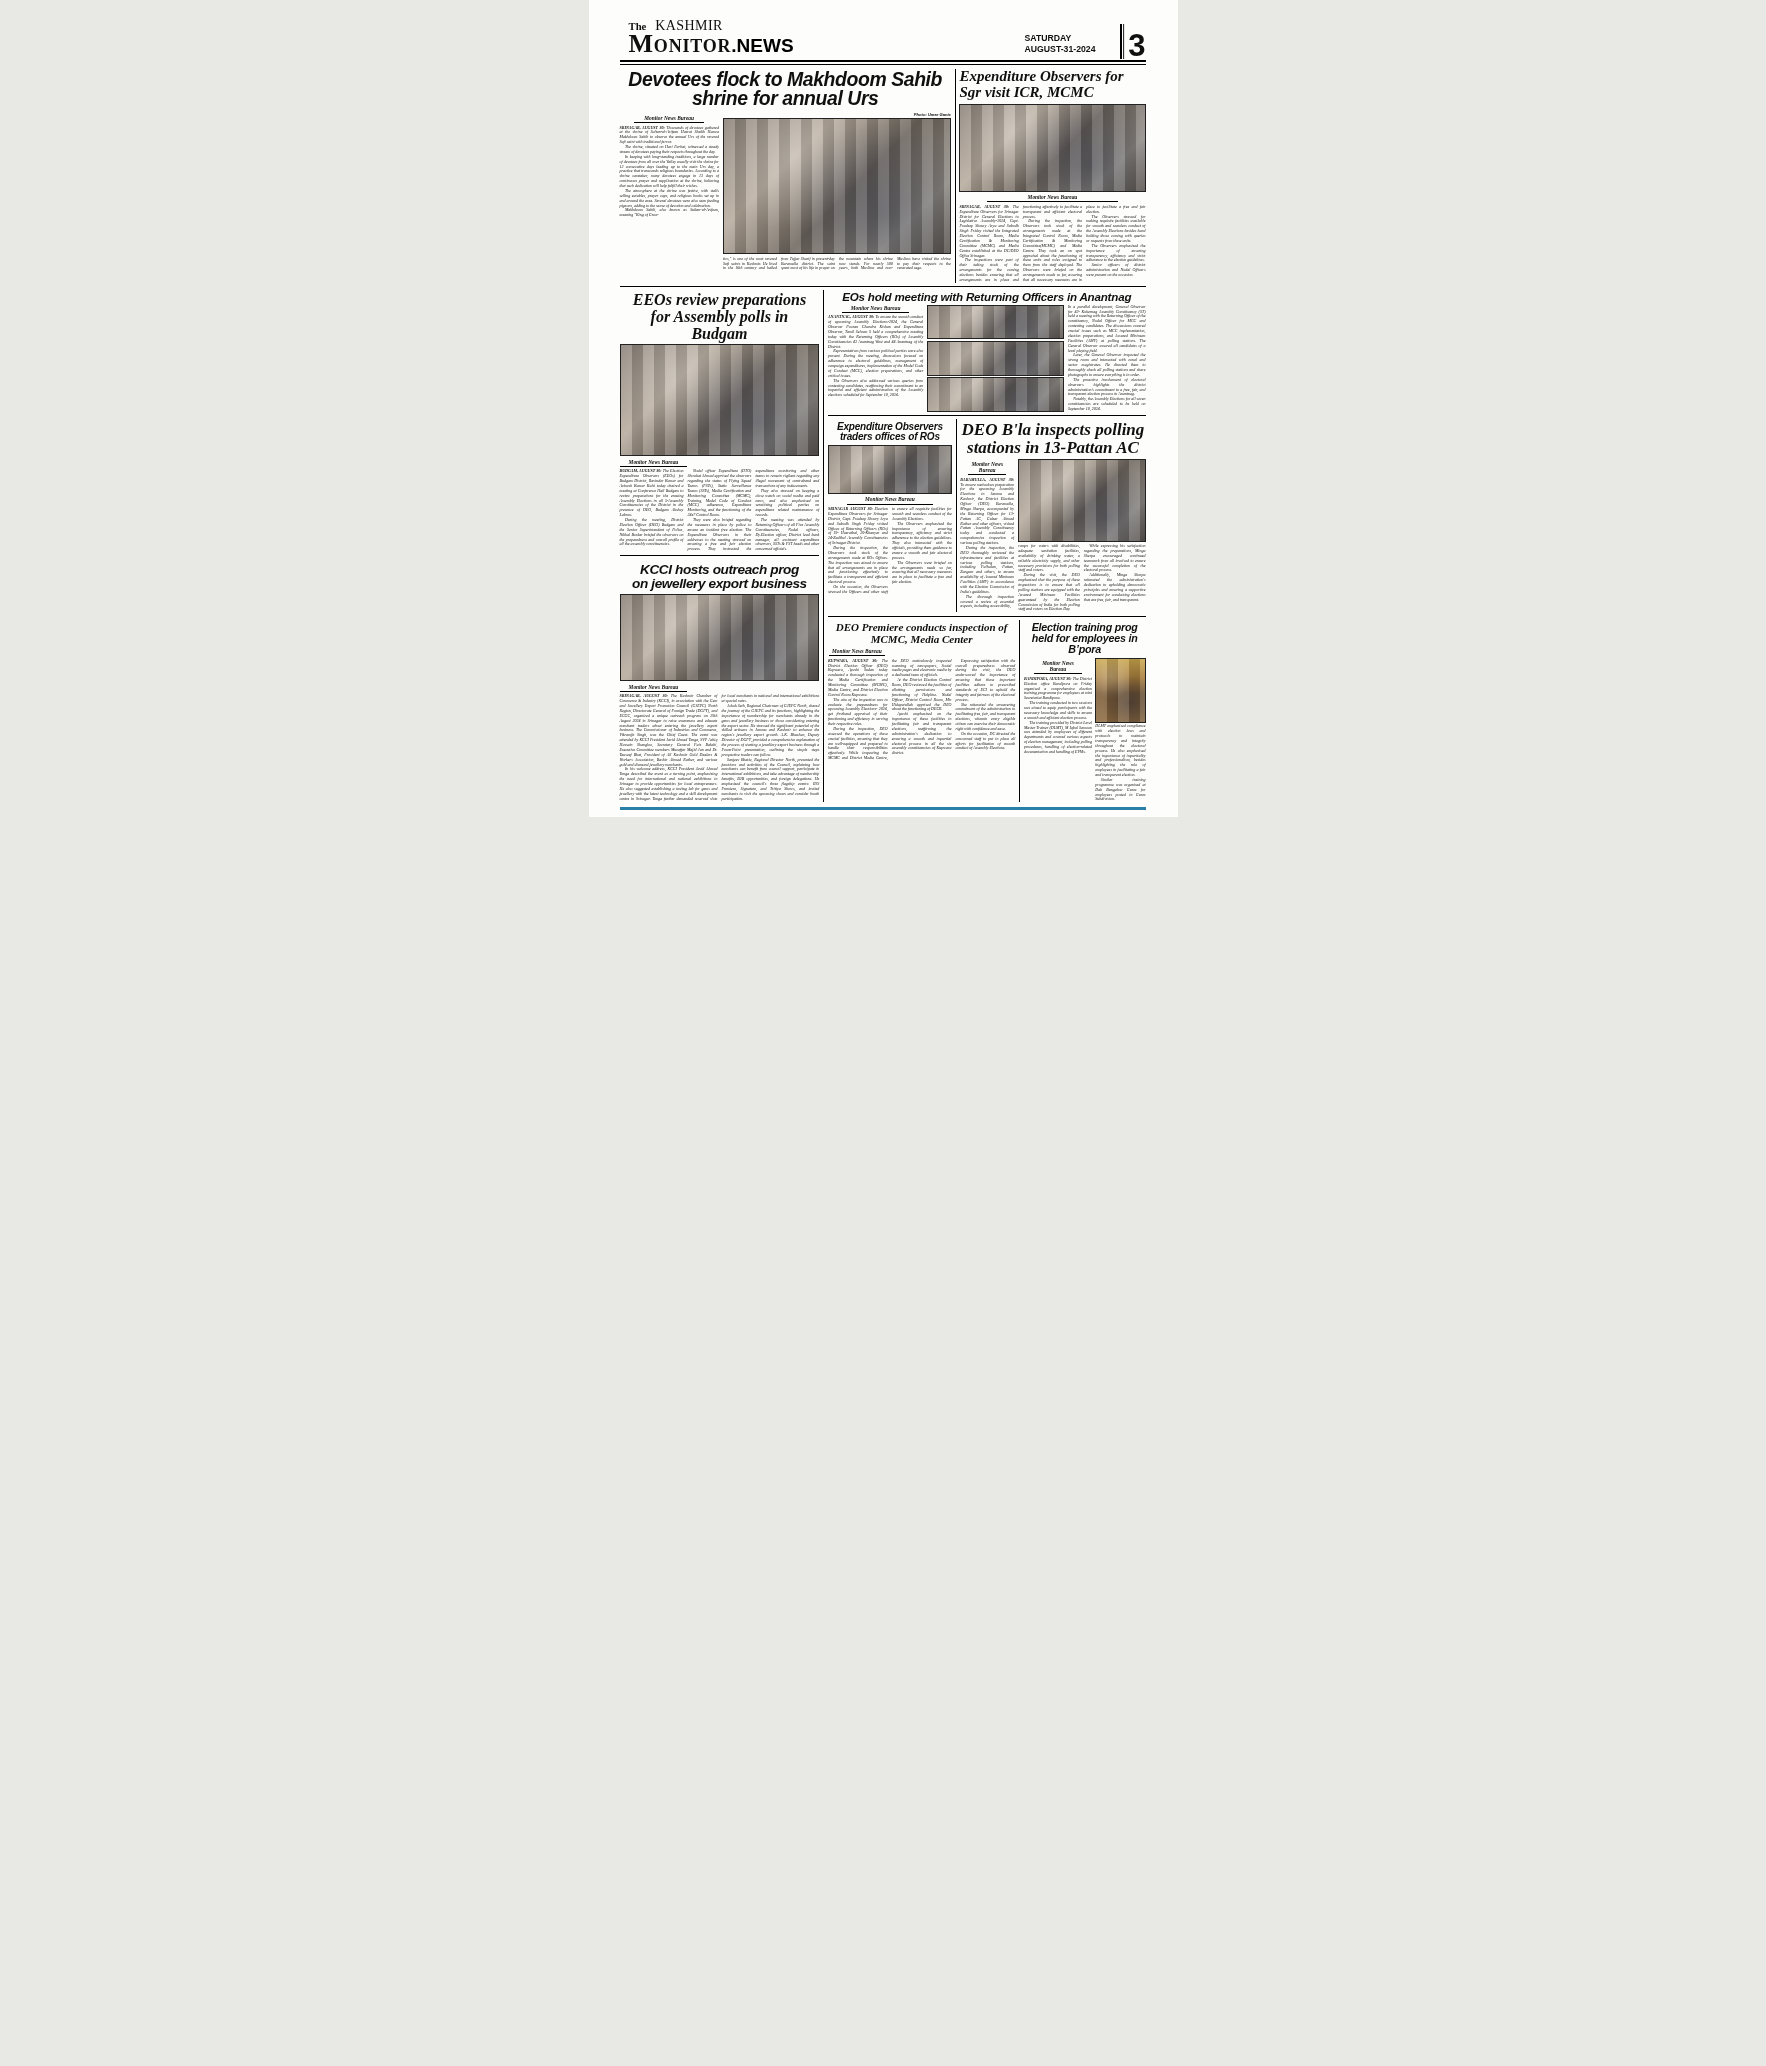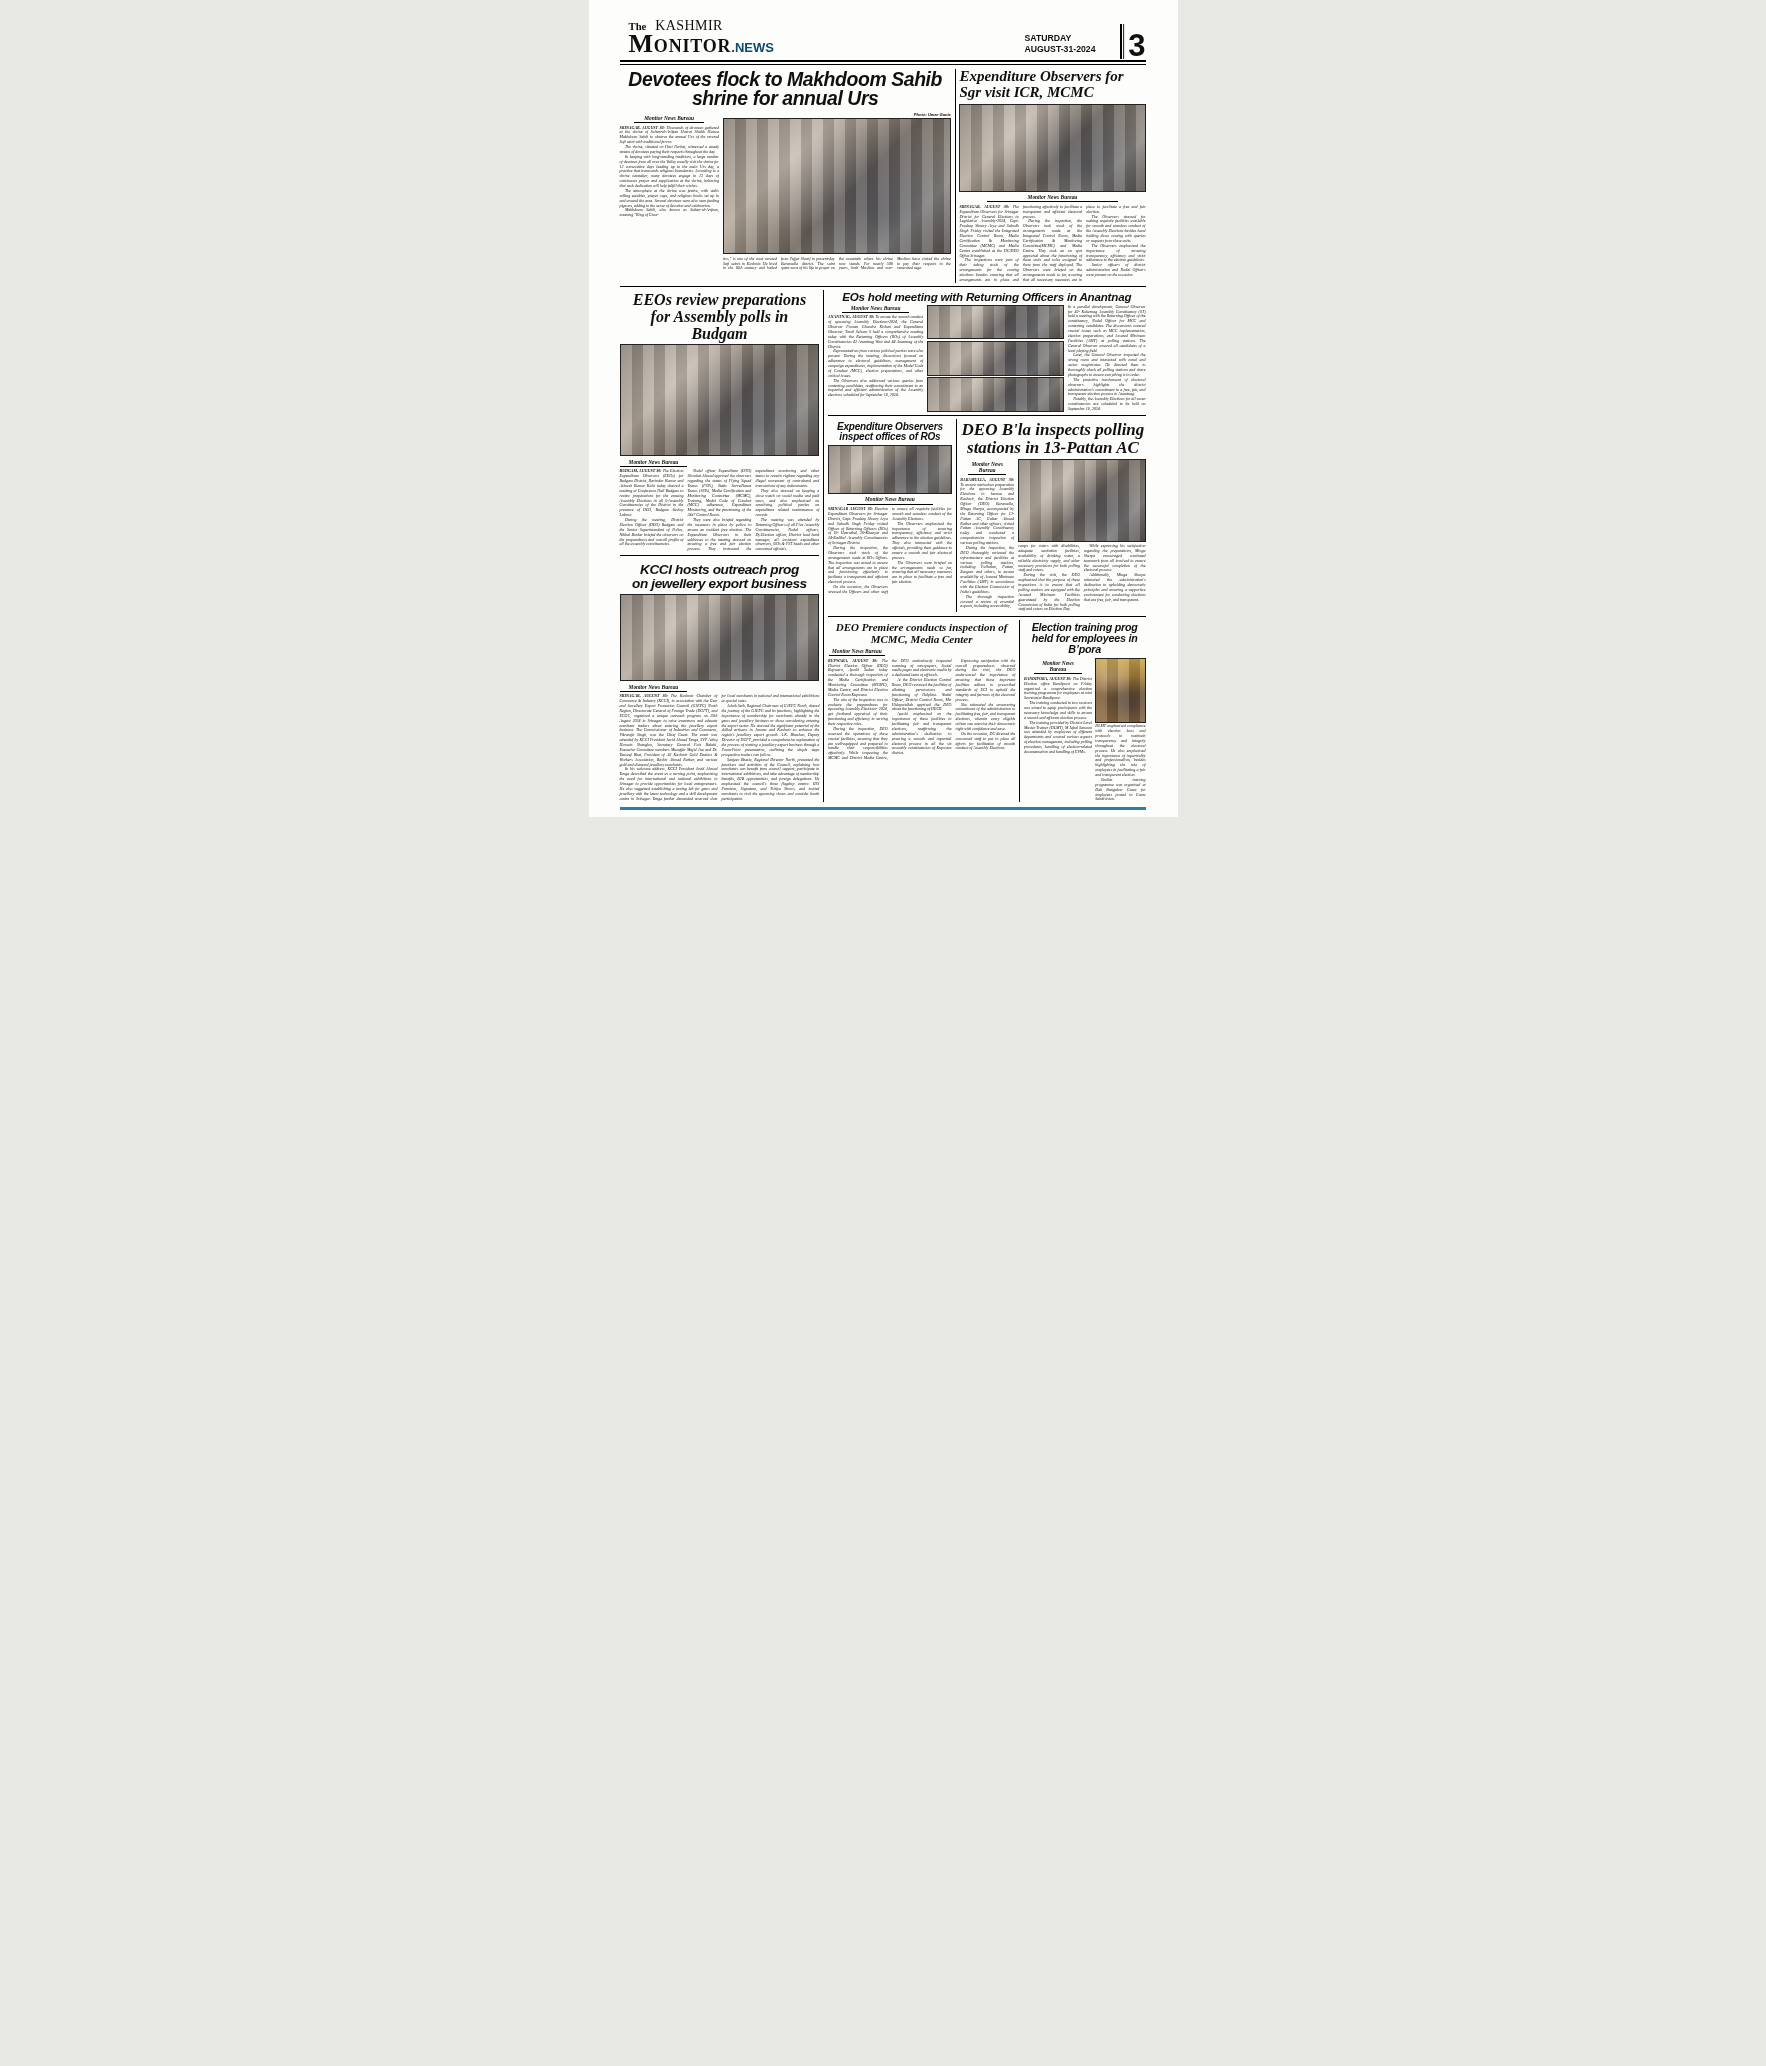--- a/index.html
+++ b/index.html
@@ -5,21 +5,21 @@
   html,body{margin:0;padding:0;background:#e8e8e4;}
   .page{width:589px;margin:0 auto;background:#fdfdfb;color:#101010;
         font-family:"Liberation Serif",serif;position:relative;padding:5.8px 32px 6.6px 31px;box-sizing:border-box;}
   
   header{position:relative;height:53px;}
   .logo{position:absolute;left:9px;bottom:3.3px;line-height:.9;}
   .logo-line1{font-family:"Liberation Serif",serif;}
   .logo-the{font-size:10.7px;font-weight:700;margin-right:9px;}
   .logo-kashmir{font-size:14px;font-weight:400;letter-spacing:0.4px;}
   .logo-line2{font-size:26px;font-weight:700;font-variant:small-caps;letter-spacing:0.8px;}
-  .logo-news{color:#0c4a6e;font-family:"Liberation Sans",sans-serif;font-variant:normal;font-weight:800;font-size:13px;letter-spacing:0;}
+  .logo-news{color:#000000;font-family:"Liberation Sans",sans-serif;font-variant:normal;font-weight:800;font-size:19px;letter-spacing:0;}
   .dateblock{position:absolute;right:50px;bottom:4.1px;text-align:left;
              font-family:"Liberation Sans",sans-serif;font-weight:800;font-size:8.7px;line-height:1.25;}
   .pagenum-wrap{position:absolute;right:0;bottom:0;height:35px;display:flex;align-items:flex-end;}
   .pagenum-rule{width:1.2px;height:35px;background:#000;box-shadow:1.2px 0 0 #fff,2.1px 0 0 #000;margin-right:6.6px;}
   .pagenum{font-family:"Liberation Sans",sans-serif;font-size:31px;font-weight:700;line-height:.82;}
   .header-rule{border-top:2.9px solid #000;border-bottom:0.8px solid #000;height:1.2px;margin:1.7px 0 4.1px 0;}
   
   article{min-width:0;}
   .hl-sans{font-family:"Liberation Sans",sans-serif;font-weight:800;letter-spacing:-0.4px;text-align:center;line-height:1.02;}
   .hl-serif{font-family:"Liberation Serif",serif;font-weight:700;text-align:center;line-height:1.05;}
@@ -219,21 +219,21 @@
                   <p>Notably, the Assembly Elections for all seven constituencies are scheduled to be held on September 18, 2024.</p>
                 </div>
             </div>
           </div>
         </article>
 
         <div class="hrule"></div>
 
         <div class="row">
           <article class="a6">
-            <h3 class="hl-sans a6-hl">Expenditure Observers inspect offices of ROs</h3>
+            <h3 class="hl-sans a6-hl">Expenditure Observers traders offices of ROs</h3>
             <div class="photo a6-photo"></div>
             <div class="byline">Monitor News Bureau</div>
             <div class="body cols2">
                 <p><strong>SRINAGAR AUGUST 30: </strong>Election Expenditure Observers for Srinagar District, Capt. Pradeep Shoury Arya and Subodh Singh Friday visited Offices of Returning Officers (ROs) of 19- Hazratbal, 20-Khanyar and 24-Zadibal Assembly Constituencies of Srinagar District.</p>
                 <p>During the inspection, the Observers took stock of the arrangements made at ROs Offices. The inspection was aimed to ensure that all arrangements are in place and functioning effectively to facilitate a transparent and efficient electoral process.</p>
                 <p>On the occasion, the Observers stressed the Officers and other staff to ensure all requisite facilities for smooth and seamless conduct of the Assembly Elections.</p>
                 <p>The Observers emphasized the importance of ensuring transparency, efficiency and strict adherence to the election guidelines. They also interacted with the officials, providing them guidance to ensure a smooth and fair electoral process.</p>
                 <p>The Observers were briefed on the arrangements made so far, assuring that all necessary measures are in place to facilitate a free and fair election.</p>
               </div>
           </article>

